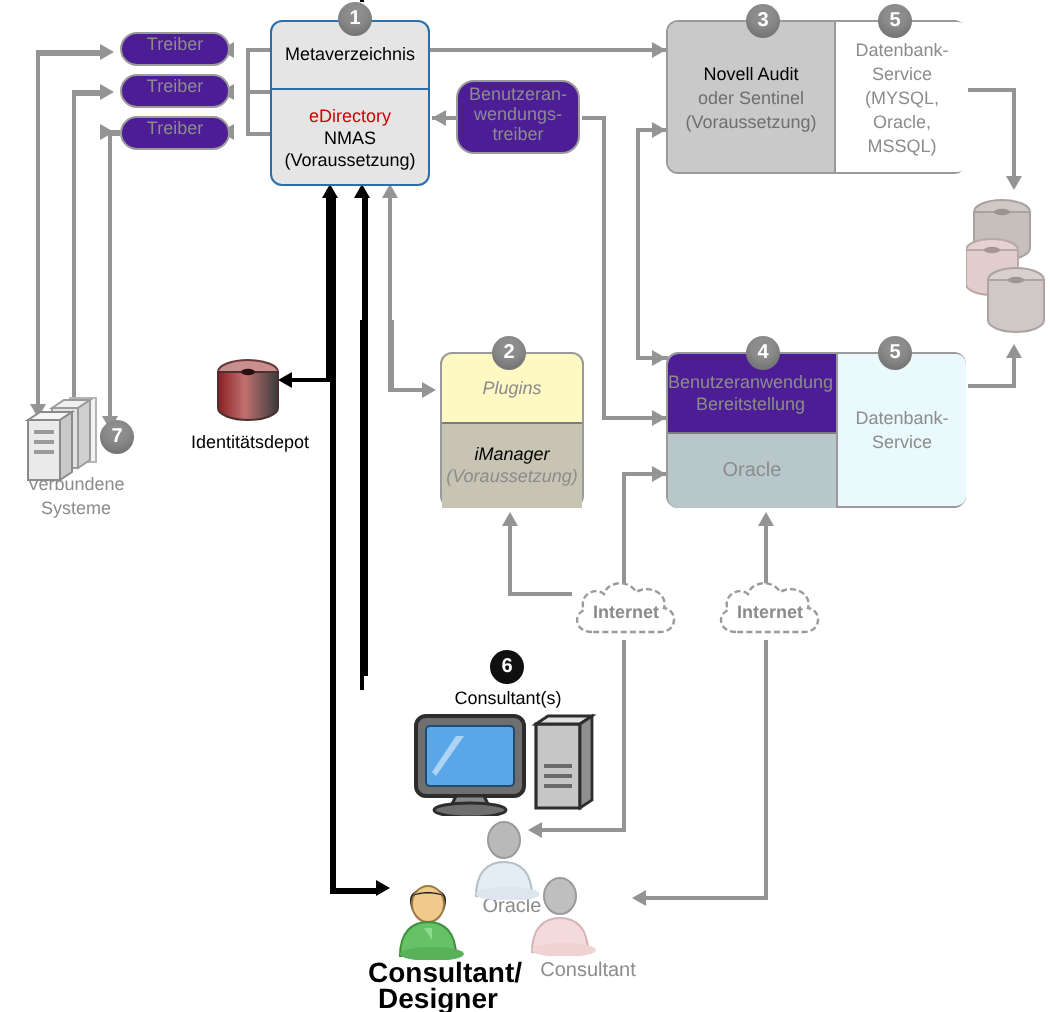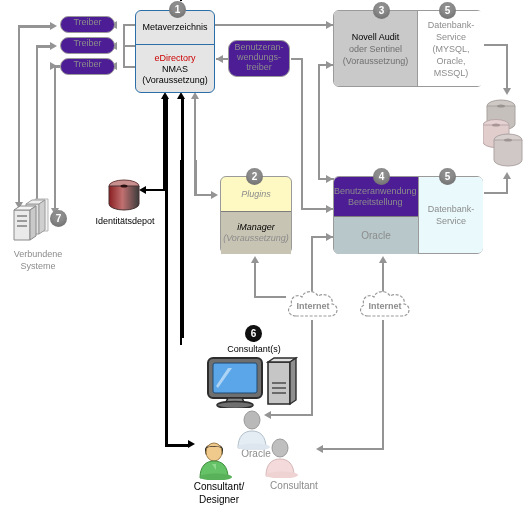--- a/index.html
+++ b/index.html
@@ -333,21 +333,21 @@
     <path d="M31 8 L37 4 L37 34 L31 38 Z" fill="#cfcfcf" stroke="#9a9a9a" stroke-width="1"></path>
 
     <path d="M6 14 L22 14 L22 44 L6 44 Z" fill="#eaeaea" stroke="#8a8a8a" stroke-width="1"></path>
     <path d="M6 14 L12 10 L28 10 L22 14 Z" fill="#f5f5f5" stroke="#8a8a8a" stroke-width="1"></path>
     <path d="M22 14 L28 10 L28 40 L22 44 Z" fill="#c9c9c9" stroke="#8a8a8a" stroke-width="1"></path>
     <rect x="9" y="19" width="10" height="2" fill="#9a9a9a"></rect>
     <rect x="9" y="24" width="10" height="2" fill="#9a9a9a"></rect>
     <rect x="9" y="29" width="10" height="2" fill="#9a9a9a"></rect>
   </svg>
   <div class="badge" style="left:50px; top:210px;">7</div>
-  <div class="lbl" style="left:0px; top:236px; width:76px; line-height:12px;margin-top:12px;">Verbundene
+  <div class="lbl" style="left:0px; top:236px; width:76px; line-height:12px;">Verbundene
 Systeme</div>
 
   <div class="cloud" style="left:284px; top:288px; width:58px; height:36px;">
     <svg width="58" height="36" viewBox="0 0 58 36">
       <path d="M12 28 C4 28 2 20 8 17 C5 10 13 5 18 9 C20 2 31 2 34 8
                C41 4 50 9 48 16 C55 17 55 28 46 28 Z" fill="#ffffff" stroke="#9a9a9a" stroke-width="1.2" stroke-dasharray="3,1.6"></path>
     </svg>
     <div class="ctxt">Internet</div>
   </div>
 
@@ -401,16 +401,16 @@
   <div class="lbl" style="left:258px; top:480px; width:72px; font-size:10px;">Consultant</div>
 
   <svg class="ico" style="left:196px; top:440px;" width="42" height="40" viewBox="0 0 42 40">
     <path d="M9 10 C9 2 27 2 27 10 C27 13 26 15 26 15 L10 15 C10 15 9 13 9 10 Z" fill="#1d1d1d"></path>
     <ellipse cx="18" cy="12" rx="8" ry="9" fill="#f0c98c" stroke="#9a7b45" stroke-width="1"></ellipse>
     <path d="M9 9 C12 5 24 5 27 9 C25 6 11 6 9 9 Z" fill="#1d1d1d"></path>
     <path d="M4 38 C4 26 10 21 18 21 C26 21 32 26 32 38 Z" fill="#66c266" stroke="#3d8f3d" stroke-width="1"></path>
     <ellipse cx="20" cy="37" rx="16" ry="3.5" fill="#59b159" stroke="none"></ellipse>
     <path d="M16 24 L20 24 L20 30 Z" fill="#8fd98f"></path>
   </svg>
-  <div class="lbl dark" style="left:184px; top:480px; width:70px; font-size:10px; line-height:13px;">Consultant/
+  <div class="lbl dark" style="left:184px; top:480px; width:70px; font-size:14px; line-height:13px;font-weight:bold;">Consultant/
 Designer</div>
 
 </div>
 
 </body></html>

